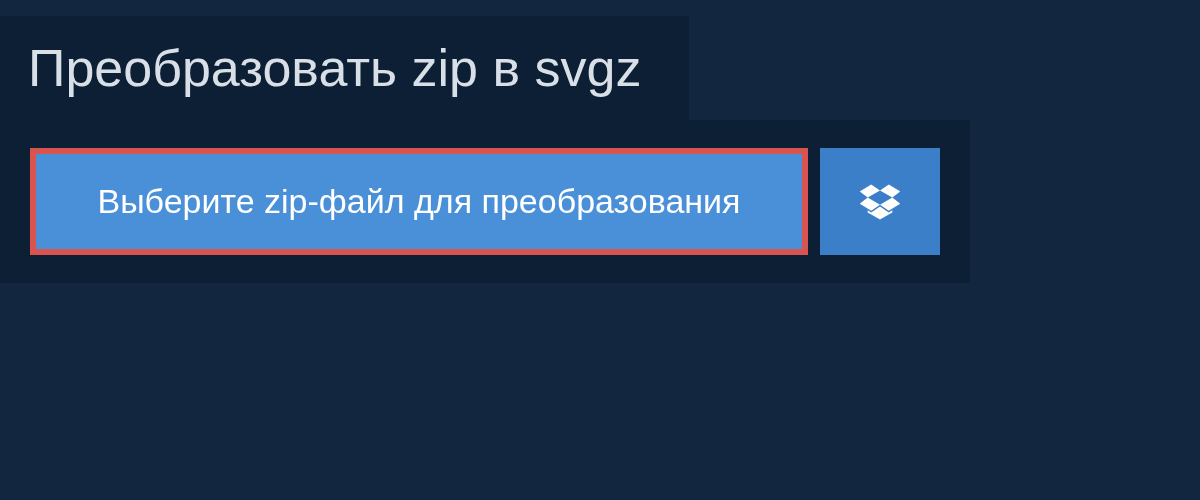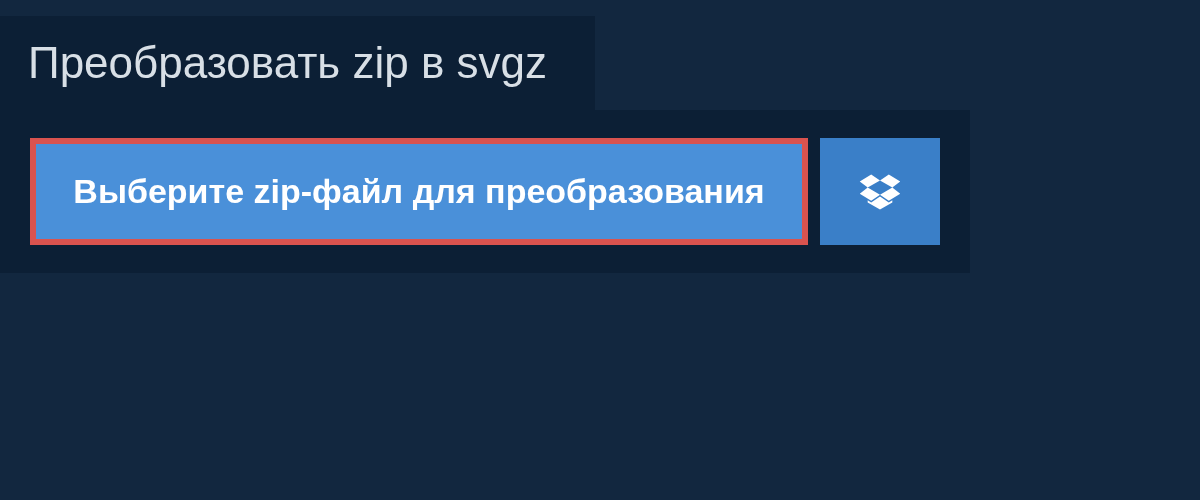--- a/index.html
+++ b/index.html
@@ -16,41 +16,41 @@
     }
     .header-tab {
       display: inline-block;
       background-color: #0c1f35;
       padding: 22px 48px 22px 28px;
       margin-top: 16px;
       margin-left: 0;
     }
     .header-title {
       color: #d8dfe6;
-      font-size: 44px;
+      font-size: 52px;
       font-weight: 400;
     }
     .upload-panel {
       background-color: #0c1f35;
       margin-top: 0;
       padding: 28px 30px;
       width: 970px;
     }
     .button-row {
       display: flex;
       gap: 12px;
       align-items: stretch;
     }
     .select-file-button {
       flex: 1;
       background-color: #4a90d9;
       border: 6px solid #d9534f;
       color: #ffffff;
       font-size: 34px;
-      font-weight: 700;
+      font-weight: 400;
       padding: 28px 20px;
       text-align: center;
       cursor: pointer;
       display: flex;
       align-items: center;
       justify-content: center;
     }
     .dropbox-button {
       width: 120px;
       background-color: #3a7fc8;

